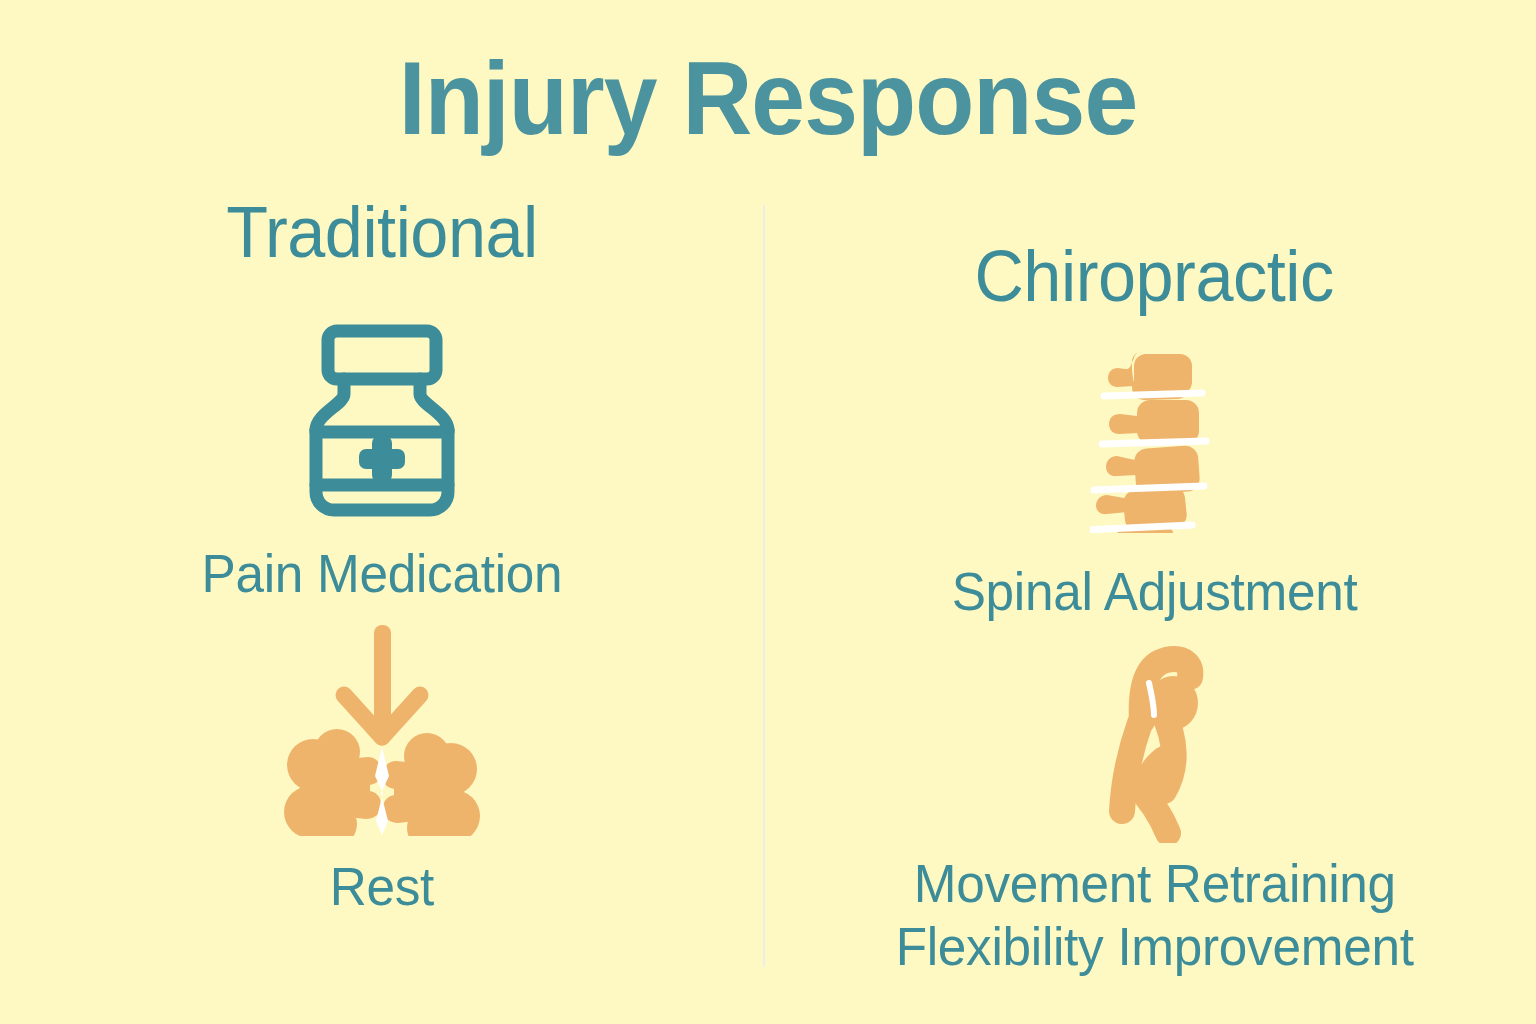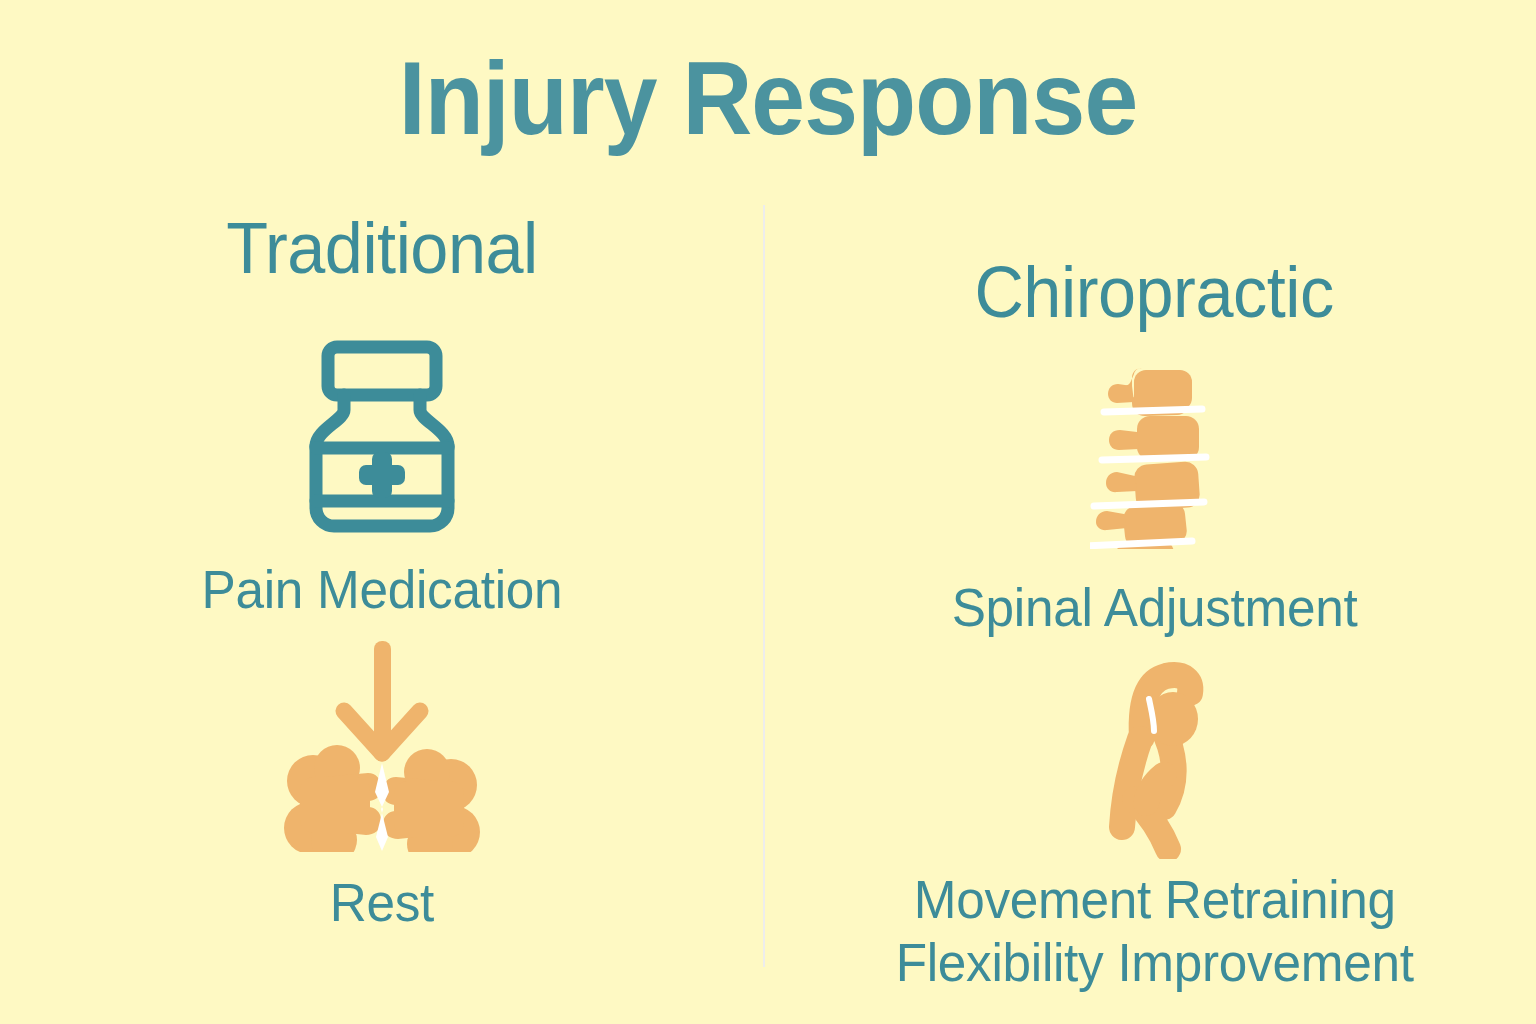--- a/index.html
+++ b/index.html
@@ -44,21 +44,21 @@
     left: 763px;
     top: 205px;
     width: 2px;
     height: 762px;
     background: #ededec;
   }
 
   
   .columns {
     position: absolute;
-    top: 16px;
+    top: 0;
     left: 0;
     width: 1536px;
     height: 744px;
   }
   .col {
     position: absolute;
     top: 196px;
     width: 763px;
     display: flex;
     flex-direction: column;

